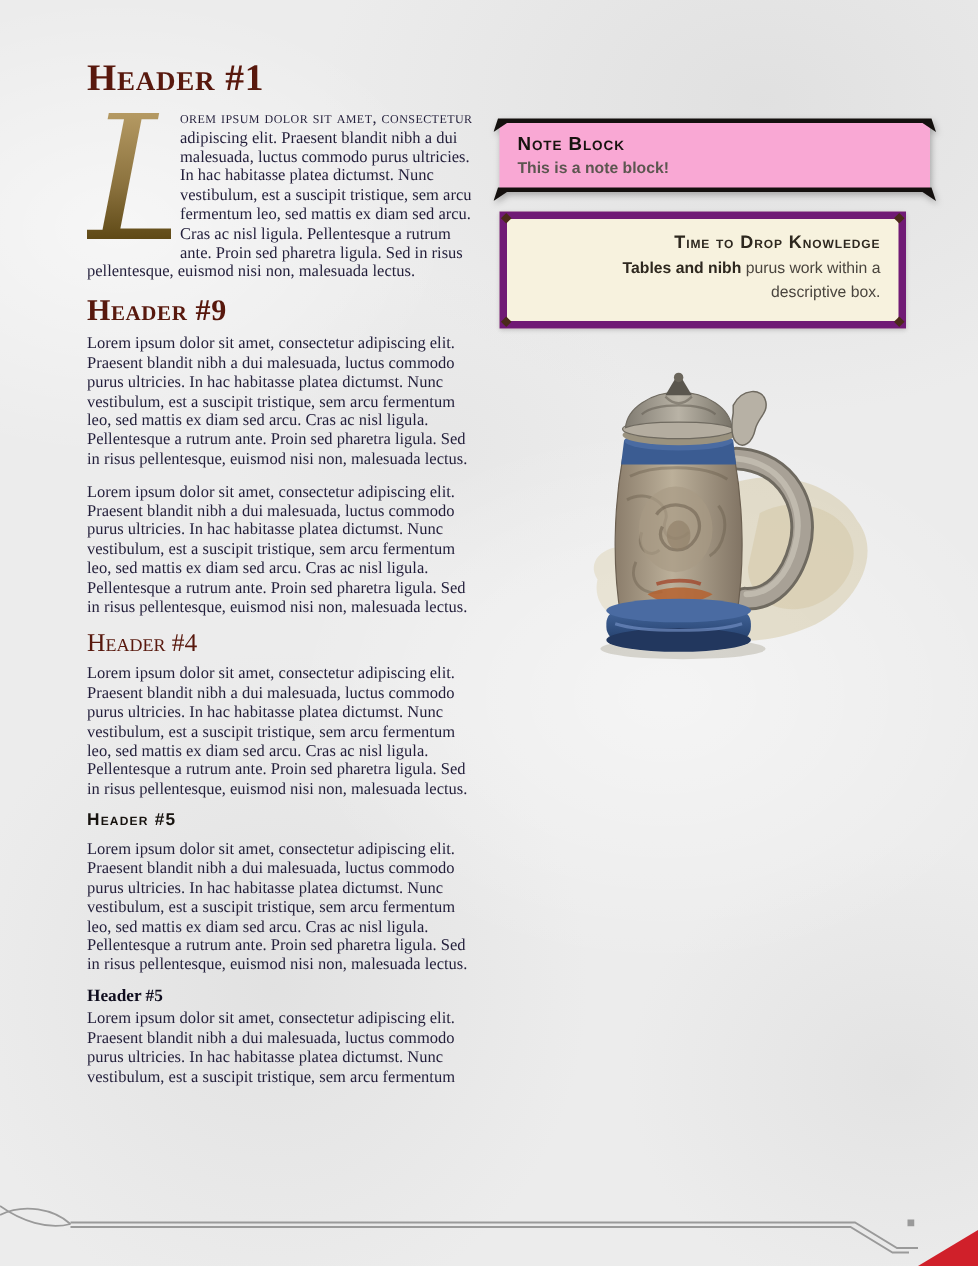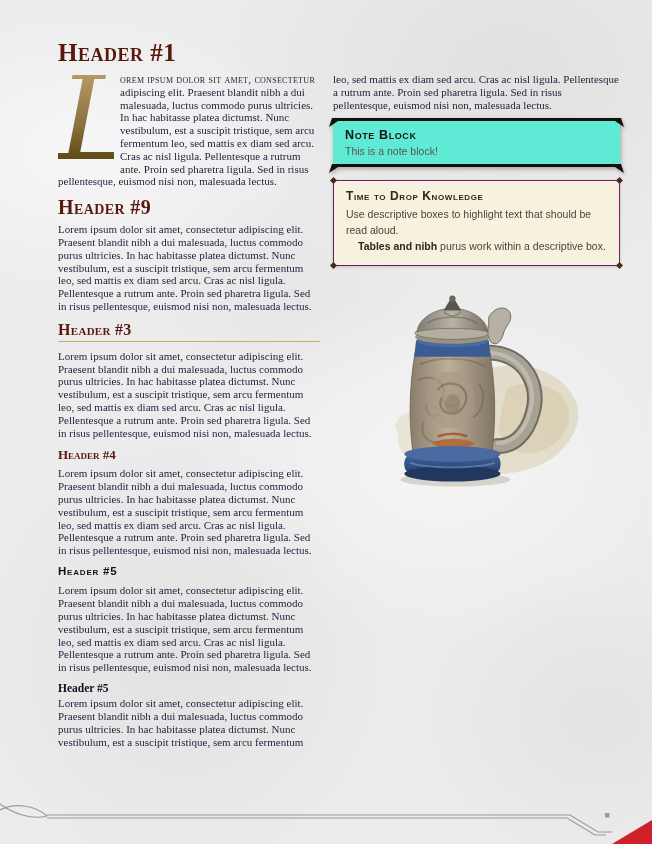--- a/index.html
+++ b/index.html
@@ -19,46 +19,46 @@
   .col-right{width:287px;padding-top:33px;box-sizing:border-box;}
 
   p.body{font-size:11px;line-height:12.8px;margin:0 0 9px 0;color:#221e3a;}
 
   h1.h1{font-size:25px;line-height:1;margin:0 0 8px 0;color:#58180d;
     font-variant:small-caps;font-weight:700;letter-spacing:.5px;}
   h2.h2{font-size:20px;line-height:1;margin:4px 0 6px 0;color:#58180d;
     font-variant:small-caps;font-weight:700;letter-spacing:.4px;}
   h3.h3{font-size:16px;line-height:1;margin:4px 0 8px 0;padding-bottom:3px;color:#58180d;
     font-variant:small-caps;font-weight:700;border-bottom:1px solid #c9ad6a;letter-spacing:.3px;}
-  h4.h4{font-size:13px;line-height:1;margin:3px 0 6px 0;color:#58180d;
-    font-variant:small-caps;font-weight:700;}
+  h4.h4{font-size:17px;line-height:1;margin:3px 0 6px 0;color:#58180d;
+    font-variant:small-caps;font-weight:400;}
   h5.h5{font-size:11.5px;line-height:1;margin:4px 0 7px 0;color:#17130f;
     font-family:"Liberation Sans", sans-serif;font-variant:small-caps;font-weight:700;letter-spacing:.8px;}
   h6.h6{font-size:11.5px;line-height:1;margin:3px 0 3px 0;color:#0f0d1e;font-weight:700;}
 
   .dropcap{float:left;width:56px;height:90px;margin:2px 6px 0 0;
     font-family:"DejaVu Serif", serif;font-style:italic;font-weight:400;
     font-size:118px;line-height:86px;text-align:left;
     background:linear-gradient(#b59a63,#8a713d 55%,#584310);
     -webkit-background-clip:text;background-clip:text;color:transparent;}
   .smallcaps-lead{font-variant:small-caps;letter-spacing:.3px;}
 
   
   .note{position:relative;margin:8px 0 14px 0;filter:drop-shadow(1px 2px 2px rgba(0,0,0,.28));}
-  .note-inner{background:#5eead4;padding:8px 12px 9px 12px;}
+  .note-inner{background:#f9a8d4;padding:8px 12px 9px 12px;}
   .note-title{font-family:"Liberation Sans", sans-serif;font-variant:small-caps;
     font-weight:700;font-size:12.5px;color:#17130f;letter-spacing:.6px;margin:0 0 3px 0;}
-  .note-body{font-family:"Liberation Sans", sans-serif;font-size:10.5px;color:#5c5650;margin:0;}
+  .note-body{font-family:"Liberation Sans", sans-serif;font-size:10.5px;color:#5c5650;margin:0;font-weight:bold;}
   .note .bar{position:absolute;left:-4px;width:calc(100% + 8px);height:10px;}
   .note .bar.top{top:-3px;}
   .note .bar.bottom{bottom:-7px;}
 
   
-  .descbox{position:relative;background:#f7f2de;border:1px solid #701a75;
-    padding:8px 12px 10px 12px;box-shadow:0 1px 3px rgba(0,0,0,.18);margin:0 0 0 0;}
+  .descbox{position:relative;background:#f7f2de;border:5px solid #701a75;
+    padding:8px 12px 10px 12px;box-shadow:0 1px 3px rgba(0,0,0,.18);margin:0 16px 0 0;text-align:right;}
   .descbox .dot{position:absolute;width:5px;height:5px;background:#4a2a1a;transform:rotate(45deg);}
   .dot.tl{top:-3px;left:-3px;} .dot.tr{top:-3px;right:-3px;}
   .dot.bl{bottom:-3px;left:-3px;} .dot.br{bottom:-3px;right:-3px;}
   .desc-title{font-family:"Liberation Sans", sans-serif;font-variant:small-caps;font-weight:700;
     font-size:12px;color:#2e281f;letter-spacing:.6px;margin:0 0 4px 0;}
   .desc-p{font-family:"Liberation Sans", sans-serif;font-size:10.5px;line-height:1.5;
     color:#4a453e;margin:0;}
   .desc-p.indent{text-indent:12px;}
   .desc-bold{font-weight:700;color:#2e281f;}
 
@@ -73,56 +73,53 @@
   <div class="cols">
 
     <div class="col-left">
       <h1 class="h1">Header #1</h1>
 
       <p class="body"><span class="dropcap">L</span><span class="smallcaps-lead">orem ipsum dolor sit amet, consectetur</span><span> adipiscing elit. Praesent blandit nibh a dui malesuada, luctus commodo purus ultricies. In hac habitasse platea dictumst. Nunc vestibulum, est a suscipit tristique, sem arcu fermentum leo, sed mattis ex diam sed arcu. Cras ac nisl ligula. Pellentesque a rutrum ante. Proin sed pharetra ligula. Sed in risus pellentesque, euismod nisi non, malesuada lectus.</span></p>
 
       <h2 class="h2">Header #9</h2>
       <p class="body">Lorem ipsum dolor sit amet, consectetur adipiscing elit. Praesent blandit nibh a dui malesuada, luctus commodo purus ultricies. In hac habitasse platea dictumst. Nunc vestibulum, est a suscipit tristique, sem arcu fermentum leo, sed mattis ex diam sed arcu. Cras ac nisl ligula. Pellentesque a rutrum ante. Proin sed pharetra ligula. Sed in risus pellentesque, euismod nisi non, malesuada lectus.</p>
 
-      <h3 class="h3">Header #3</h3>
       <p class="body">Lorem ipsum dolor sit amet, consectetur adipiscing elit. Praesent blandit nibh a dui malesuada, luctus commodo purus ultricies. In hac habitasse platea dictumst. Nunc vestibulum, est a suscipit tristique, sem arcu fermentum leo, sed mattis ex diam sed arcu. Cras ac nisl ligula. Pellentesque a rutrum ante. Proin sed pharetra ligula. Sed in risus pellentesque, euismod nisi non, malesuada lectus.</p>
 
       <h4 class="h4">Header #4</h4>
       <p class="body">Lorem ipsum dolor sit amet, consectetur adipiscing elit. Praesent blandit nibh a dui malesuada, luctus commodo purus ultricies. In hac habitasse platea dictumst. Nunc vestibulum, est a suscipit tristique, sem arcu fermentum leo, sed mattis ex diam sed arcu. Cras ac nisl ligula. Pellentesque a rutrum ante. Proin sed pharetra ligula. Sed in risus pellentesque, euismod nisi non, malesuada lectus.</p>
 
       <h5 class="h5">Header #5</h5>
       <p class="body">Lorem ipsum dolor sit amet, consectetur adipiscing elit. Praesent blandit nibh a dui malesuada, luctus commodo purus ultricies. In hac habitasse platea dictumst. Nunc vestibulum, est a suscipit tristique, sem arcu fermentum leo, sed mattis ex diam sed arcu. Cras ac nisl ligula. Pellentesque a rutrum ante. Proin sed pharetra ligula. Sed in risus pellentesque, euismod nisi non, malesuada lectus.</p>
 
       <h6 class="h6">Header #5</h6>
       <p class="body">Lorem ipsum dolor sit amet, consectetur adipiscing elit. Praesent blandit nibh a dui malesuada, luctus commodo purus ultricies. In hac habitasse platea dictumst. Nunc vestibulum, est a suscipit tristique, sem arcu fermentum</p>
     </div>
 
     <div class="col-right">
-      <p class="body">leo, sed mattis ex diam sed arcu. Cras ac nisl ligula. Pellentesque a rutrum ante. Proin sed pharetra ligula. Sed in risus pellentesque, euismod nisi non, malesuada lectus.</p>
 
       <div class="note">
         <svg class="bar top" viewBox="0 0 295 10" preserveAspectRatio="none">
           <polygon points="0,10 3,1 292,1 295,10 286,4 9,4" fill="#14100e"></polygon>
         </svg>
         <div class="note-inner">
           <div class="note-title">Note Block</div>
           <p class="note-body">This is a note block!</p>
         </div>
         <svg class="bar bottom" viewBox="0 0 295 10" preserveAspectRatio="none">
           <polygon points="0,10 3,1 292,1 295,10 286,4 9,4" fill="#14100e"></polygon>
         </svg>
       </div>
 
       <div class="descbox">
         <span class="dot tl"></span>
         <span class="dot tr"></span>
         <span class="dot bl"></span>
         <span class="dot br"></span>
         <div class="desc-title">Time to Drop Knowledge</div>
-        <p class="desc-p">Use descriptive boxes to highlight text that should be read aloud.</p>
         <p class="desc-p indent"><span class="desc-bold">Tables and nibh</span><span> purus work within a descriptive box.</span></p>
       </div>
 
       <div class="illo-wrap">
         <svg width="236" height="200" viewBox="0 0 240 200">
           <defs>
             <linearGradient id="bodyGrad" x1="0" y1="0" x2="1" y2="0">
               <stop offset="0" stop-color="#8b7d6b"></stop>
               <stop offset="0.45" stop-color="#bcb09a"></stop>
               <stop offset="1" stop-color="#817464"></stop>

